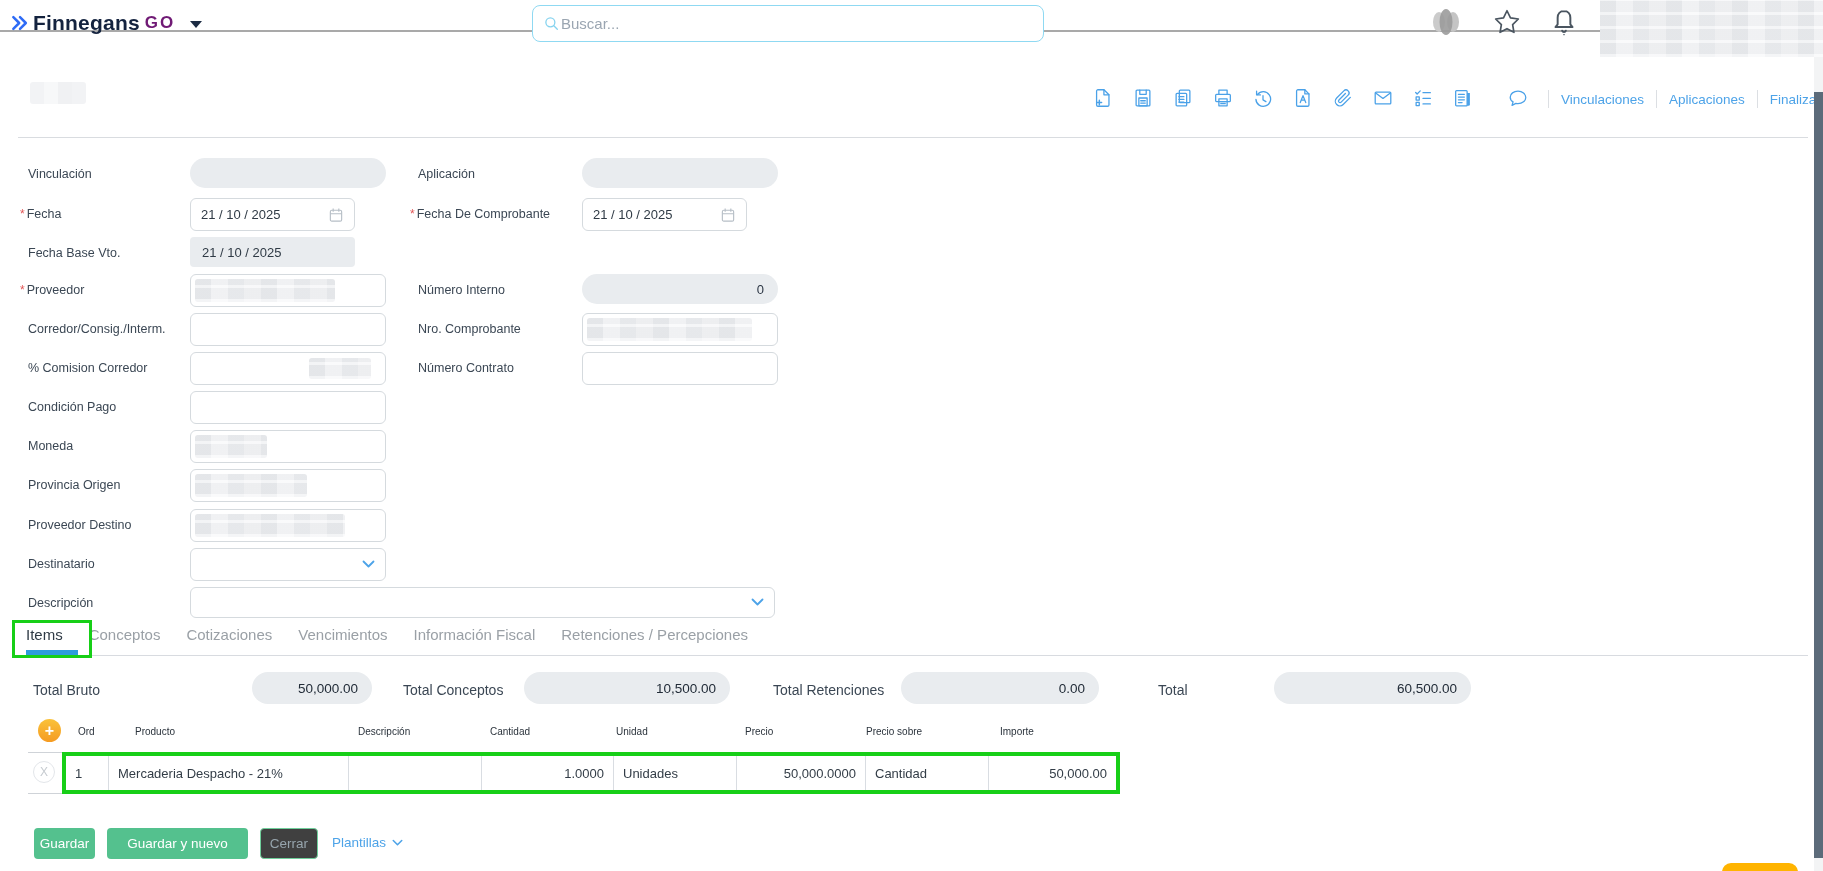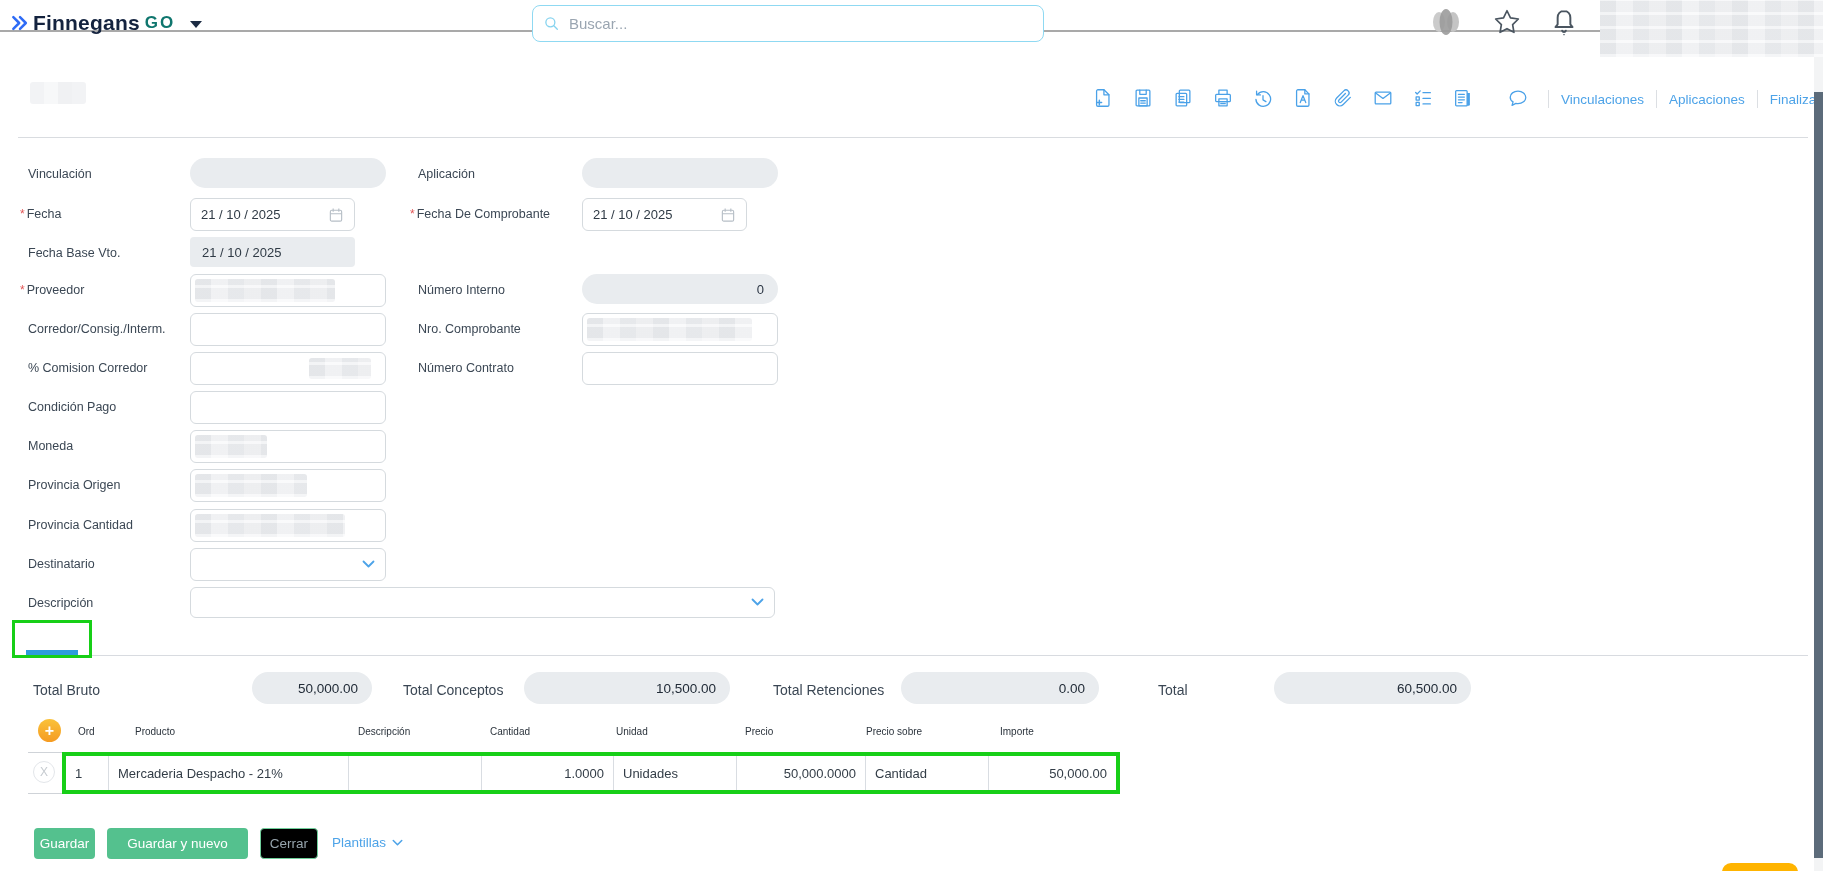--- a/index.html
+++ b/index.html
@@ -6,26 +6,26 @@
   html,body { width:1823px; height:871px; background:#fff; overflow:hidden;
     font-family:"Liberation Sans", sans-serif; color:#3c4650; }
   .abs { position:absolute; }
   #app { position:relative; width:1823px; height:871px; background:#fff; }
 
   
   .top-header { position:absolute; top:0; left:0; width:1823px; height:32px;
     background:#fff; border-bottom:2px solid #a9a9a9; z-index:5; }
   .logo-wrap { position:absolute; left:10px; top:11px; display:flex; align-items:center; gap:3px; }
   .logo-brand { font-size:21px; font-weight:700; color:#14233f; letter-spacing:.2px; }
-  .logo-suffix { font-size:17px; font-weight:700; color:#0f766e; letter-spacing:2px; margin-left:2px; }
+  .logo-suffix { font-size:17px; font-weight:700; color:#701a75; letter-spacing:2px; margin-left:2px; }
   .logo-caret { width:0; height:0; border-left:6px solid transparent; border-right:6px solid transparent;
     border-top:7px solid #1c2b43; margin-left:12px; margin-top:3px; }
   .search-box { position:absolute; left:532px; top:5px; width:512px; height:37px;
     border:1.5px solid #8fd9f2; border-radius:8px; background:#fff; display:flex; align-items:center;
-    padding:0 10px; gap:8px; }
+    padding:0 10px; gap:0; }
   .search-box input { border:none; outline:none; flex:1; font-size:15px; color:#5a6570;
     font-family:"Liberation Sans",sans-serif; background:transparent; }
   .search-box input::placeholder { color:#9aa5b1; }
   .hdr-icons { position:absolute; top:7px; left:1428px; display:flex; align-items:center; gap:28px; }
 
   
   .px { background:
       repeating-linear-gradient(0deg, rgba(255,255,255,.45) 0 3px, rgba(0,0,0,0.02) 3px 14px),
       repeating-linear-gradient(90deg,#e9ebee 0 16px,#f5f6f8 16px 33px,#ebedf0 33px 49px,#f2f3f5 49px 66px); }
   .px-light { background:
@@ -82,21 +82,21 @@
     border:4px solid #17cf17; background:#fff; display:flex; align-items:stretch; }
   .cell { border-right:1px solid #d9dde2; display:flex; align-items:center; padding:0 9px;
     font-size:13px; color:#333d47; white-space:nowrap; overflow:hidden; }
   .cell.num { justify-content:flex-end; }
   .cell:last-child { border-right:none; }
 
   
   .btn { position:absolute; top:828px; height:31px; border-radius:4px; font-size:13.5px;
     display:flex; align-items:center; justify-content:center; cursor:pointer; }
   .btn-green { background:#54c18e; color:#fff; }
-  .btn-outline { background:#000000; border:1px solid #6fcf9b; color:#97a5ad; }
+  .btn-outline { background:#404040; border:1px solid #6fcf9b; color:#97a5ad; }
   .link-blue { position:absolute; top:835px; font-size:13.5px; color:#4da3e8; cursor:pointer;
     display:flex; align-items:center; gap:6px; }
 
   .orange-fab { position:absolute; left:1722px; top:863px; width:76px; height:9px;
     background:#ffb400; border-radius:9px 9px 0 0; }
   .scroll-track { position:absolute; left:1814px; top:52px; width:9px; height:819px; background:#f3f4f5; }
   .scroll-thumb { position:absolute; left:1814px; top:92px; width:9px; height:766px; background:#5c6b7a; cursor:grab; }
 </style>
 </head>
 <body>
@@ -248,21 +248,21 @@
   <div class="flabel" style="left:28px; top:439px"><span>Moneda</span></div>
   <div class="inp" style="left:190px; top:430px; width:196px">
     <div class="inrdct px" style="left:4px; top:4px; width:72px; height:23px"></div>
   </div>
 
   <div class="flabel" style="left:28px; top:478px"><span>Provincia Origen</span></div>
   <div class="inp" style="left:190px; top:469px; width:196px">
     <div class="inrdct px" style="left:4px; top:4px; width:112px; height:23px"></div>
   </div>
 
-  <div class="flabel" style="left:28px; top:518px"><span>Provincia Cantidad</span></div>
+  <div class="flabel" style="left:28px; top:518px"><span>Proveedor Destino</span></div>
   <div class="inp" style="left:190px; top:509px; width:196px">
     <div class="inrdct px" style="left:4px; top:4px; width:150px; height:23px"></div>
   </div>
 
   <div class="flabel" style="left:28px; top:557px"><span>Destinatario</span></div>
   <div class="inp sel" style="left:190px; top:548px; width:196px">
     <svg width="13" height="9" viewBox="0 0 13 9">
       <path d="M1.5 1.5l5 5 5-5" fill="none" stroke="#4da3e8" stroke-width="1.8" stroke-linecap="round" stroke-linejoin="round"></path>
     </svg>
   </div>
@@ -292,20 +292,28 @@
     </div>
 
   <div class="flabel" style="left:418px; top:322px"><span>Nro. Comprobante</span></div>
   <div class="inp" style="left:582px; top:313px; width:196px">
     <div class="inrdct px" style="left:4px; top:4px; width:165px; height:23px"></div>
   </div>
 
   <div class="flabel" style="left:418px; top:361px"><span>Número Contrato</span></div>
   <div class="inp" style="left:582px; top:352px; width:196px"></div>
 
+  <div class="tabs">
+    <span class="tab active">Items</span>
+    <span class="tab">Conceptos</span>
+    <span class="tab">Cotizaciones</span>
+    <span class="tab">Vencimientos</span>
+    <span class="tab">Información Fiscal</span>
+    <span class="tab">Retenciones / Percepciones</span>
+  </div>
   <div class="tabs-rule"></div>
   <div class="tab-underline"></div>
   <div class="ann" style="left:12px; top:620px; width:80px; height:38px"></div>
 
   <div class="tlabel" style="left:33px">Total Bruto</div>
   <div class="tpill" style="left:252px; width:120px">
       <span>50,000.00</span>
     </div>
 
   <div class="tlabel" style="left:403px">Total Conceptos</div>

